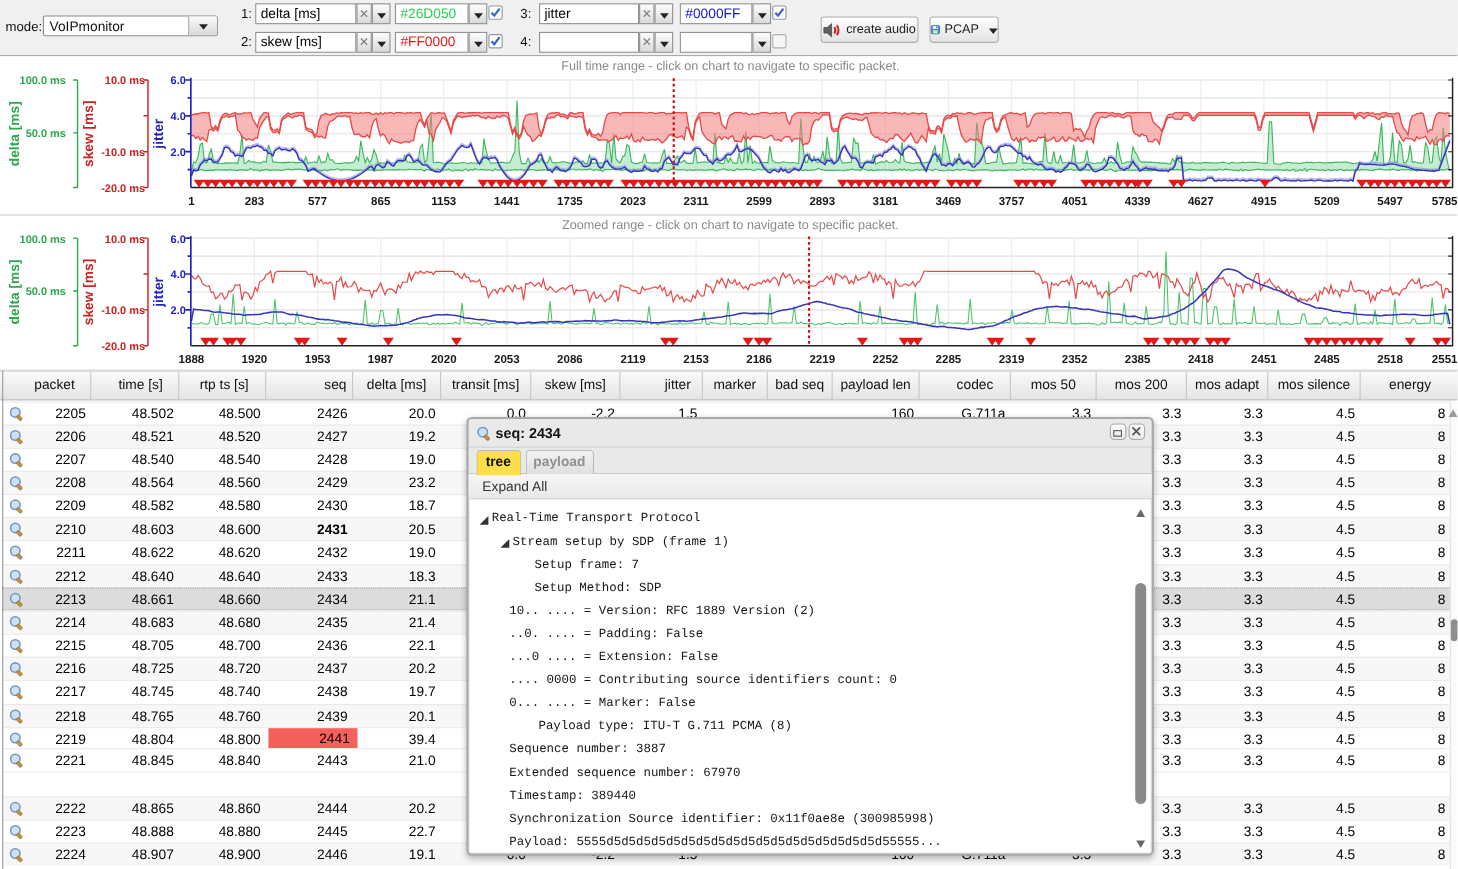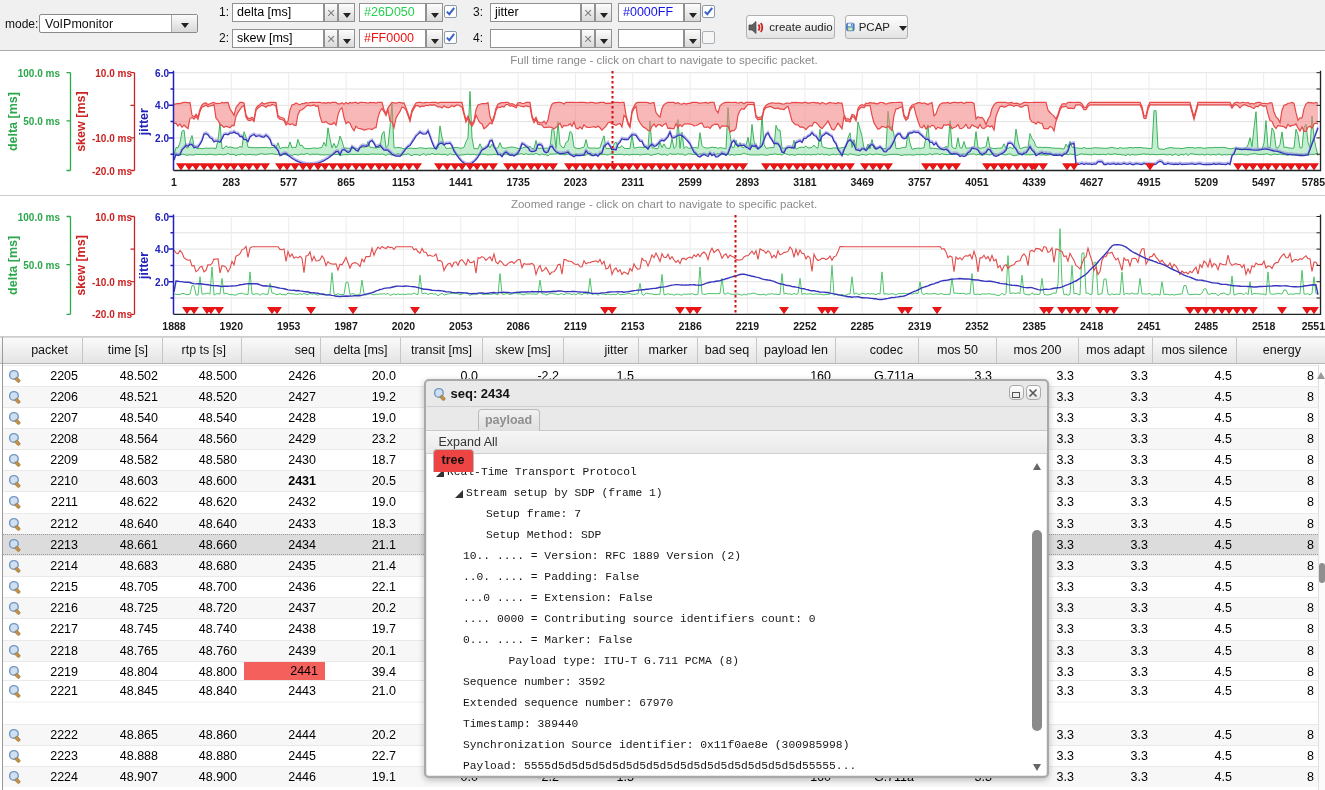--- a/index.html
+++ b/index.html
@@ -56,21 +56,21 @@
  border-bottom:1px solid #cfcfcf;}
 .dmag{position:absolute;left:7px;top:6px;}
 #dseq{position:absolute;left:25px;top:5px;font-size:13px;font-weight:bold;color:#111;}
 .dbtn{position:absolute;top:4px;width:15px;height:15px;background:linear-gradient(#fff,#e8e8e8);
  border:1px solid #aaa;border-radius:4px;text-align:center;line-height:13px;}
 .maxico{display:inline-block;width:8px;height:6px;border:1.6px solid #555;margin-top:3px;}
 #dtabs{position:absolute;left:0;top:27px;width:100%;height:23px;border-bottom:1px solid #c9c9c9;}
 .tab{position:absolute;top:1px;height:22px;font-size:12.5px;font-weight:bold;text-align:center;
  line-height:21px;border:1px solid #bbb;border-bottom:none;border-radius:4px 4px 0 0;
  background:linear-gradient(#f2f2f2,#dfdfdf);color:#8f8f8f;}
-.tab.active{background:#ef4444;color:#111;z-index:2;height:23px;margin-top:40px;}
+.tab.active{background:#fde047;color:#111;z-index:2;height:23px;}
 #dtabs .tab:first-child{left:7px;width:41px;}
 #dtabs .tab:last-child{left:52px;width:62px;}
 #dexpand{position:absolute;left:0;top:50px;width:100%;height:23px;
  background:linear-gradient(#f6f6f6,#e9e9e9);border-bottom:1px solid #cfcfcf;
  font-size:12.5px;color:#333;line-height:22px;padding-left:13px;}
 #dcontent{position:absolute;left:1px;top:73px;width:619px;height:321px;background:#fff;}
 .tline{position:absolute;font-family:"Liberation Mono",monospace;font-size:11.3px;
  color:#151515;white-space:pre;}
 .tri{position:absolute;width:0;height:0;border-left:8px solid transparent;
  border-bottom:8px solid #333;}
@@ -794,22 +794,22 @@
       <div class="tline" style="left:20.5px;top:11.7px;">Real-Time Transport Protocol</div>
       <div class="tri" style="left:28.5px;top:35.7px;"></div>
       <div class="tline" style="left:39.5px;top:32.7px;">Stream setup by SDP (frame 1)</div>
       <div class="tline" style="left:59.5px;top:53.7px;">Setup frame: 7</div>
       <div class="tline" style="left:59.5px;top:74.7px;">Setup Method: SDP</div>
       <div class="tline" style="left:36.5px;top:95.7px;">10.. .... = Version: RFC 1889 Version (2)</div>
       <div class="tline" style="left:36.5px;top:116.7px;">..0. .... = Padding: False</div>
       <div class="tline" style="left:36.5px;top:137.7px;">...0 .... = Extension: False</div>
       <div class="tline" style="left:36.5px;top:158.7px;">.... 0000 = Contributing source identifiers count: 0</div>
       <div class="tline" style="left:36.5px;top:179.7px;">0... .... = Marker: False</div>
-      <div class="tline" style="left:46px;top:200.7px;padding-left:36px;">Payload type: ITU-T G.711 PCMA (8)</div>
-      <div class="tline" style="left:36.5px;top:221.7px;">Sequence number: 3592</div>
+      <div class="tline" style="left:27px;top:200.7px;padding-left:36px;">Payload type: ITU-T G.711 PCMA (8)</div>
+      <div class="tline" style="left:36.5px;top:221.7px;">Sequence number: 3887</div>
       <div class="tline" style="left:36.5px;top:242.7px;">Extended sequence number: 67970</div>
       <div class="tline" style="left:36.5px;top:263.7px;">Timestamp: 389440</div>
       <div class="tline" style="left:36.5px;top:284.7px;">Synchronization Source identifier: 0x11f0ae8e (300985998)</div>
       <div class="tline" style="left:36.5px;top:305.7px;">Payload: 5555d5d5d5d5d5d5d5d5d5d5d5d5d5d5d5d5d5d5d55555...</div>
     </div>
   <div id="dscroll">
     <div class="sarrow" style="top:6px;border-width:0 4.5px 7px 4.5px;border-color:transparent transparent #666 transparent;"></div>
     <div id="dthumb"></div>
     <div class="sarrow" style="bottom:4px;border-width:7px 4.5px 0 4.5px;border-color:#666 transparent transparent transparent;"></div>
   </div>

